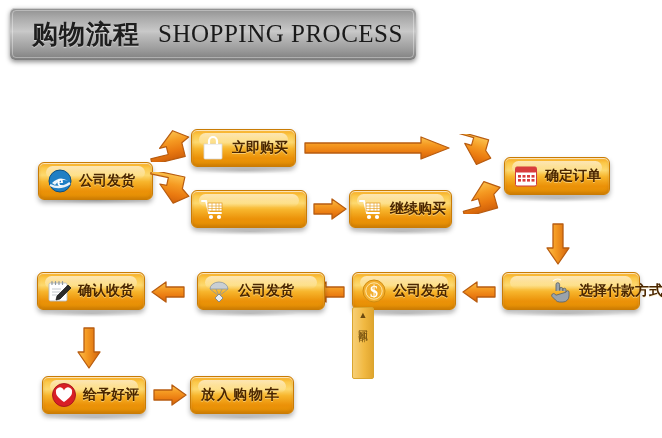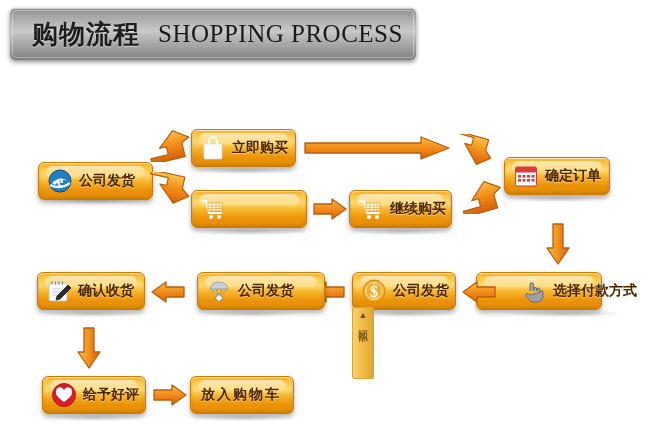--- a/index.html
+++ b/index.html
@@ -258,21 +258,21 @@
     </g>
   </svg>
   <span class="label">确定订单</span>
 </div>
 
 <svg class="arrow" style="left:545px;top:222px;width:26px;height:44px;" viewBox="0 0 26 44">
   <path d="M8 2 L18 2 L18 26 L24 26 L13 42 L2 26 L8 26 Z" fill="url(#gArrowV)" stroke="#b85c10" stroke-width="1.3" stroke-linejoin="round"></path>
 </svg>
 
 <div class="node-shadow" style="left:507px;top:310px;width:118px;"></div>
-<div class="node" id="n-pay" style="left:476px;top:272px;width:126px;padding-left:44px;">
+<div class="node" id="n-pay" style="left:502px;top:272px;width:138px;padding-left:44px;">
   <svg class="ico" viewBox="0 0 26 26">
     <path d="M6 3 a7 7 0 0 1 8 -1" fill="none" stroke="#ffffff" stroke-width="1.1" opacity="0.85"></path>
     <path d="M9 13 V6.5 a1.8 1.8 0 0 1 3.6 0 V12.5 M12.6 12.5 V11 a1.6 1.6 0 0 1 3.2 0 v1.8 M15.8 12.8 v-1 a1.6 1.6 0 0 1 3.2 0 v2.2 M19 14.2 a1.5 1.5 0 0 1 3 0 V18 a6 6 0 0 1 -6 6 h-3.5 a5 5 0 0 1 -4 -2 L5 18.5 a1.9 1.9 0 0 1 2.8 -2.5 L9 17.2 Z" fill="#9aa3ab" stroke="#5e666d" stroke-width="0.9" stroke-linejoin="round"></path>
   </svg>
   <span class="label">选择付款方式</span>
 </div>
 
 <svg class="arrow" style="left:461px;top:280px;width:36px;height:24px;" viewBox="0 0 36 24">
   <path d="M34 7 L16 7 L16 2 L2 12 L16 22 L16 17 L34 17 Z" fill="url(#gArrow)" stroke="#b85c10" stroke-width="1.3" stroke-linejoin="round"></path>
 </svg>

